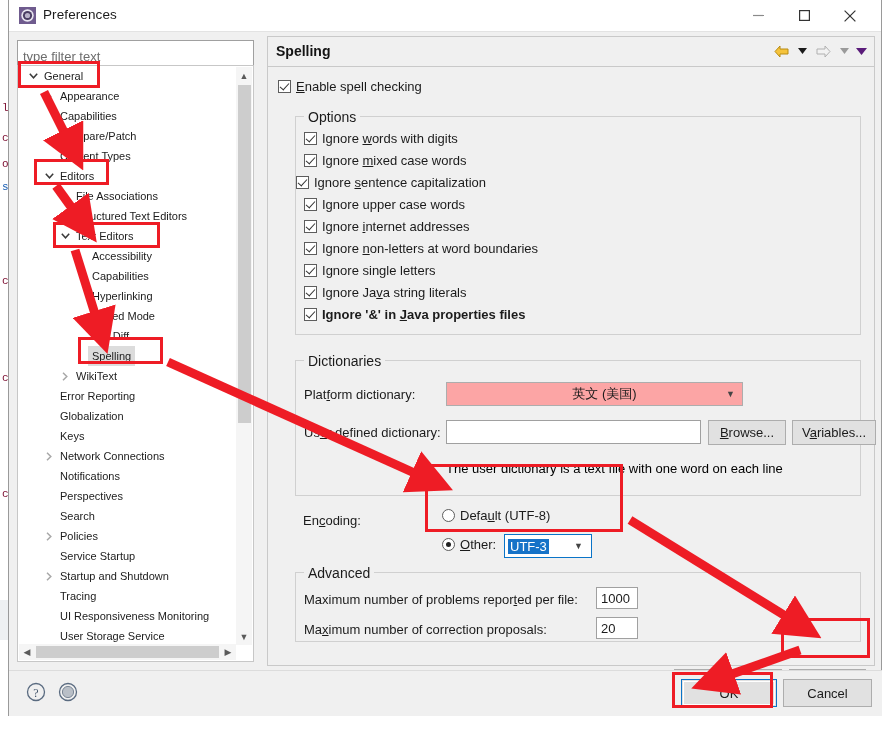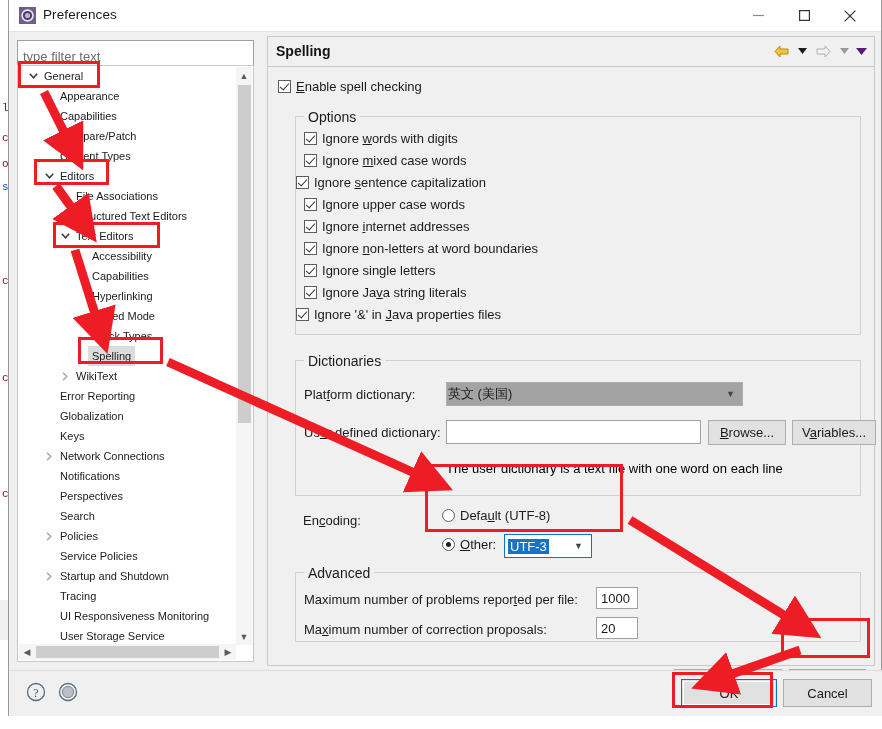--- a/index.html
+++ b/index.html
@@ -228,26 +228,27 @@
     background: #f0f0f0;
     padding: 0 4px;
     font-size: 14px;
     color: #1b1b1b;
   }
 
   .field-label { position: absolute; font-size: 13px; color: #1b1b1b; white-space: nowrap; }
 
   .combo {
     position: absolute;
-    background: #a3a3a3;
+    background: #fca5a5;
     border: 1px solid #adadad;
     box-sizing: border-box;
     display: flex; align-items: center;
     font-size: 13px; color: #1b1b1b;
-    padding-left: 1px;
+    padding-left: 20px;
+    justify-content: center;
   }
   .combo .caret {
     position: absolute; right: 7px; top: 50%; transform: translateY(-50%);
     color: #444; font-size: 9px;
   }
 
   .textinput {
     position: absolute;
     background: #ffffff;
     border: 1px solid #a0a0a0;
@@ -465,21 +466,21 @@
             <div class="tree-item">
               <span class="lbl" style="left: 74px;">Capabilities</span>
             </div>
             <div class="tree-item">
               <span class="lbl" style="left: 74px;">Hyperlinking</span>
             </div>
             <div class="tree-item">
               <span class="lbl" style="left: 74px;">Linked Mode</span>
             </div>
             <div class="tree-item">
-              <span class="lbl" style="left: 74px;">Quick Types</span>
+              <span class="lbl" style="left: 74px;">File Diff</span>
             </div>
             <div class="tree-item selected">
               <span class="lbl" style="left: 74px;">Spelling</span>
             </div>
             <div class="tree-item">
               <span class="tw" style="left: 40px;">
                 <svg width="6" height="9" viewBox="0 0 6 9">
                   <polyline points="1,0.8 4.8,4.5 1,8.2" fill="none" stroke="#a8a8a8" stroke-width="1.5"></polyline>
                 </svg>
               </span>
@@ -513,21 +514,21 @@
             </div>
             <div class="tree-item">
               <span class="tw" style="left: 24px;">
                 <svg width="6" height="9" viewBox="0 0 6 9">
                   <polyline points="1,0.8 4.8,4.5 1,8.2" fill="none" stroke="#a8a8a8" stroke-width="1.5"></polyline>
                 </svg>
               </span>
               <span class="lbl" style="left: 42px;">Policies</span>
             </div>
             <div class="tree-item">
-              <span class="lbl" style="left: 42px;">Service Policies</span>
+              <span class="lbl" style="left: 42px;">Service Startup</span>
             </div>
             <div class="tree-item">
               <span class="tw" style="left: 24px;">
                 <svg width="6" height="9" viewBox="0 0 6 9">
                   <polyline points="1,0.8 4.8,4.5 1,8.2" fill="none" stroke="#a8a8a8" stroke-width="1.5"></polyline>
                 </svg>
               </span>
               <span class="lbl" style="left: 42px;">Startup and Shutdown</span>
             </div>
             <div class="tree-item">
@@ -623,21 +624,21 @@
                 <span class="chk-label">Ignore <u>n</u>on-letters at word boundaries</span>
               </div>
               <div class="chk-row" style="left: 8px; top: 146px;">
                 <span class="cbox checked"></span>
                 <span class="chk-label">I<u>g</u>nore single letters</span>
               </div>
               <div class="chk-row" style="left: 8px; top: 168px;">
                 <span class="cbox checked"></span>
                 <span class="chk-label">Ignore Ja<u>v</u>a string literals</span>
               </div>
-              <div class="chk-row" style="left: 0; top: 190px;">
+              <div class="chk-row" style="left: 8px; top: 190px; font-weight: bold;">
                 <span class="cbox checked"></span>
                 <span class="chk-label">Ignore '&amp;' in <u>J</u>ava properties files</span>
               </div>
             </div>
         </div>
 
         <div class="groupbox" id="dict-group" style="left:27px; top:292px; width:566px; height:136px;">
           <span class="group-title">Dictionaries</span>
 
           <span class="field-label" style="left:8px; top:26px;">Plat<u>f</u>orm dictionary:</span>

